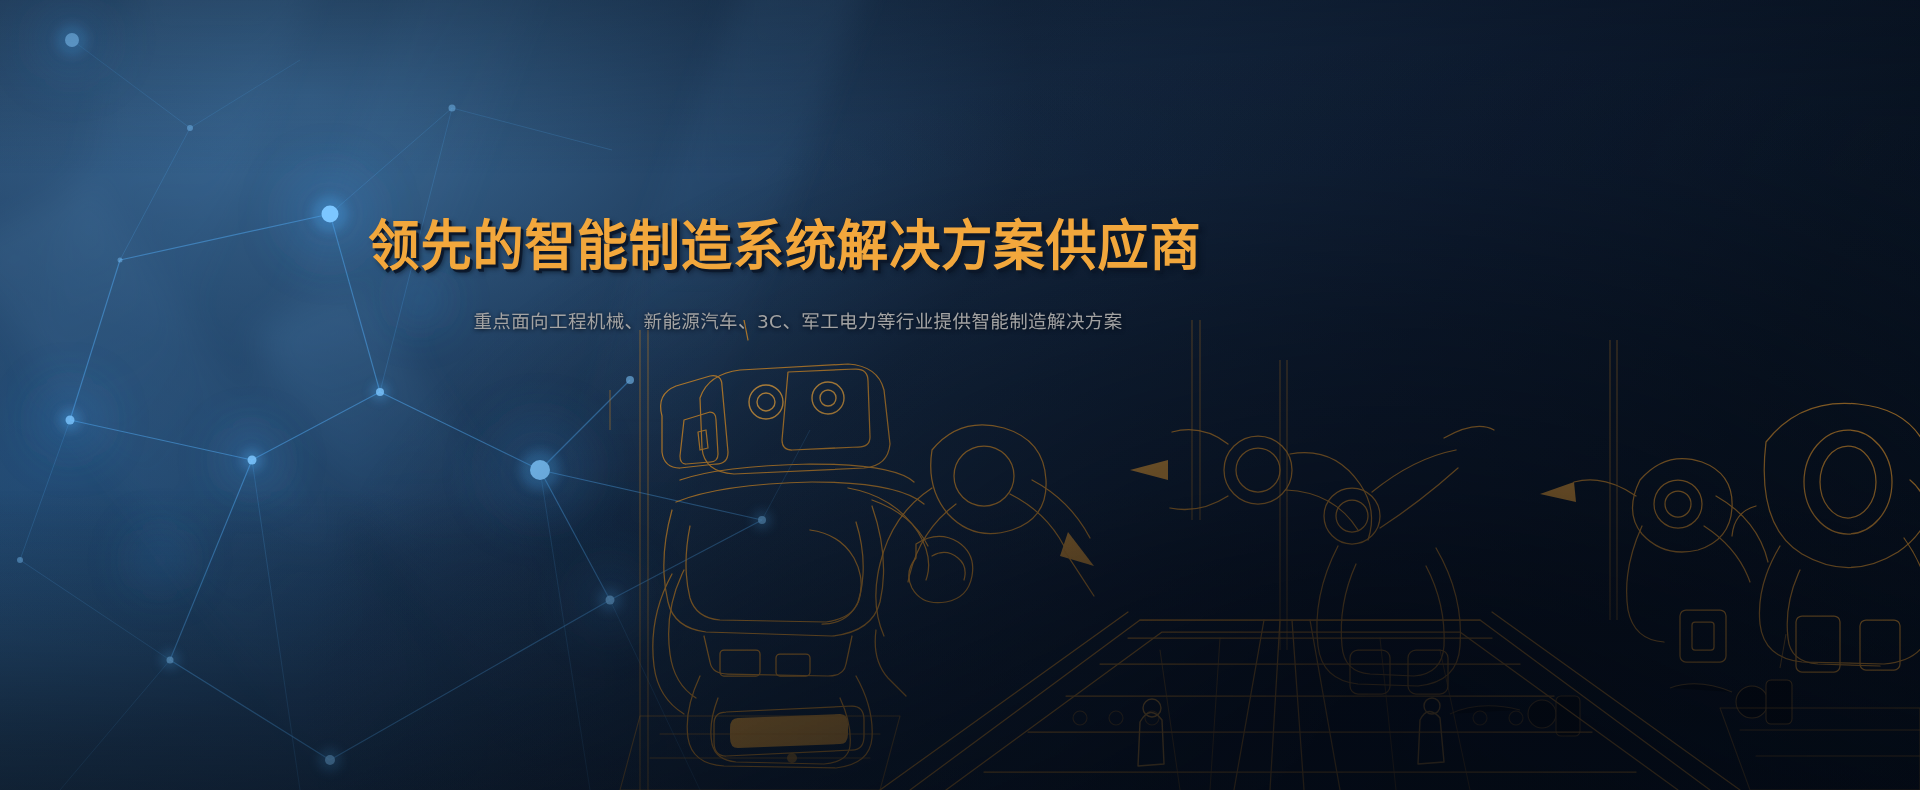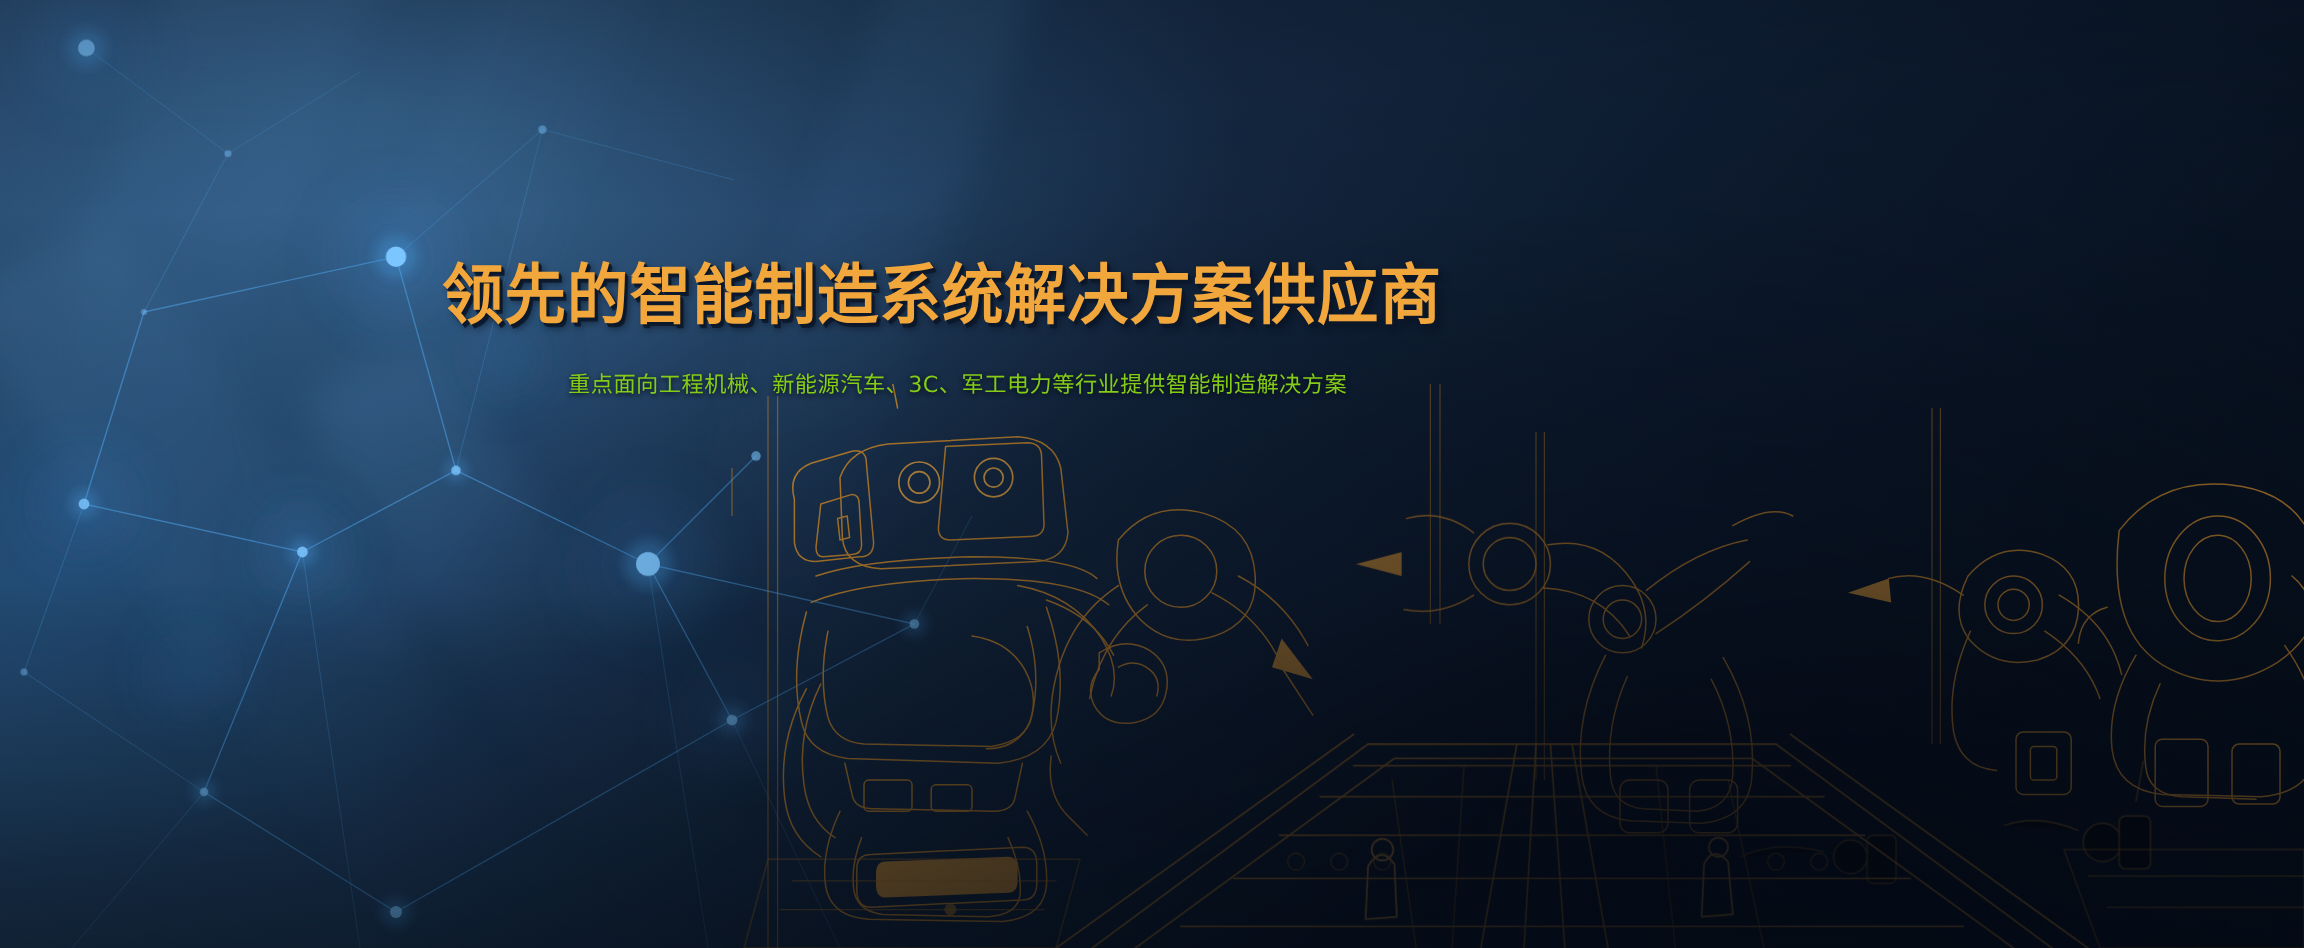--- a/index.html
+++ b/index.html
@@ -120,21 +120,21 @@
   }
   .subtitle {
     position: absolute;
     left: 0;
     right: 0;
     top: 308px;
     text-align: center;
     font-size: 18.5px;
     line-height: 28px;
     font-weight: 400;
-    color: #84cc16;
+    color: #a3a3a3;
     letter-spacing: 0.4px;
     font-family: "DejaVu Sans", "Liberation Sans", sans-serif;
     text-shadow: 0 1px 4px rgba(4,10,20,0.9);
     white-space: nowrap;
     margin-left: 26px;
   }
 </style>
 </head>
 <body>
 

